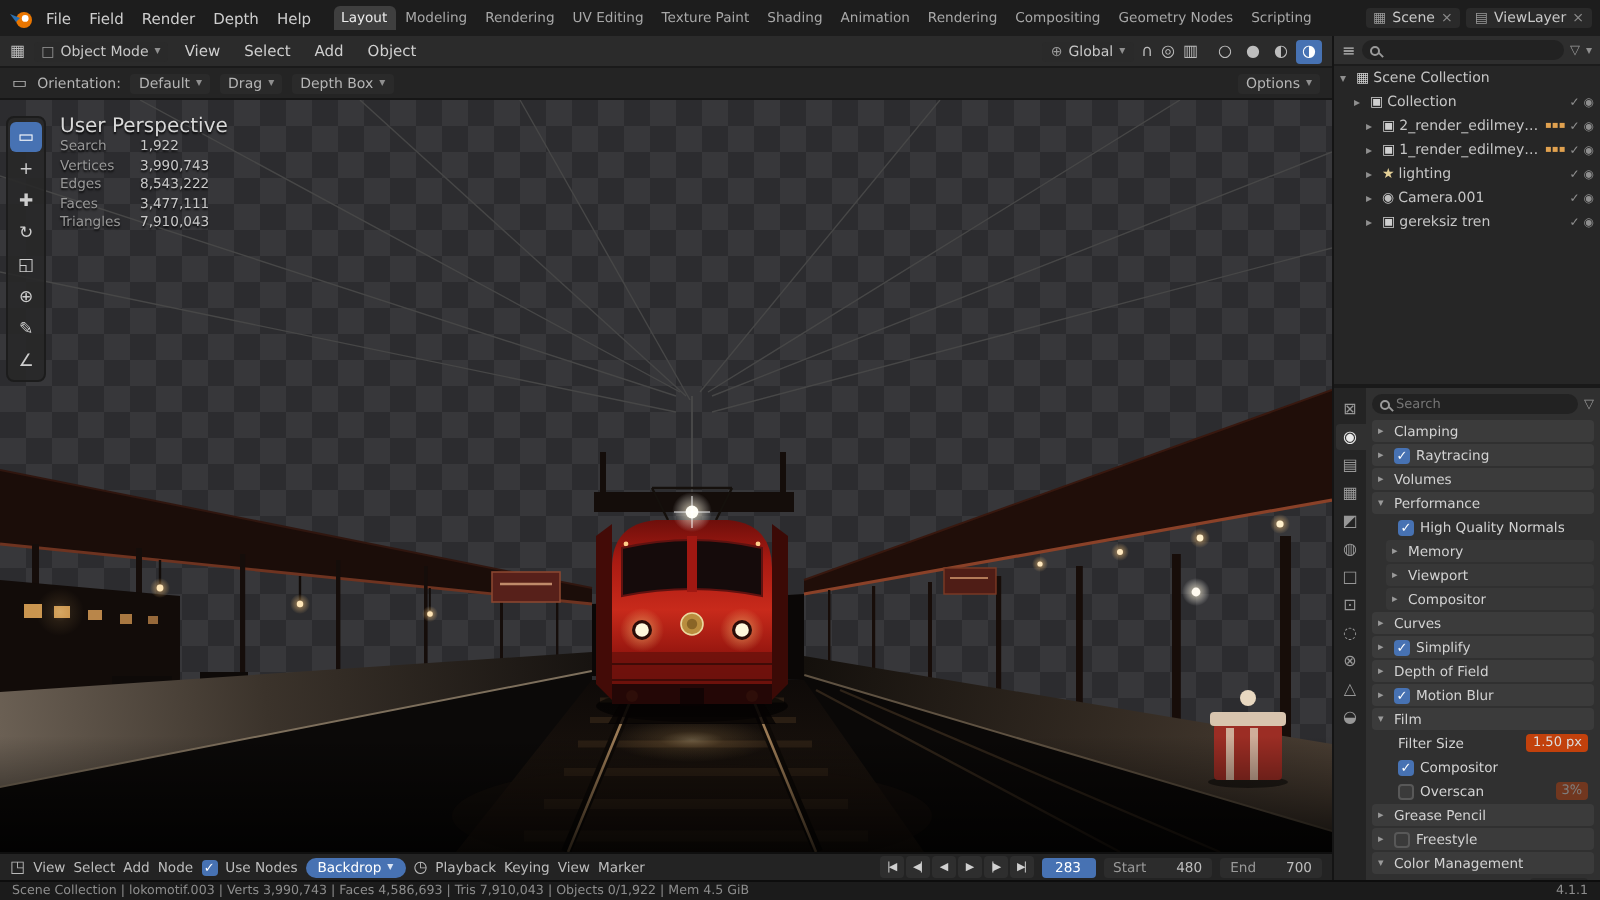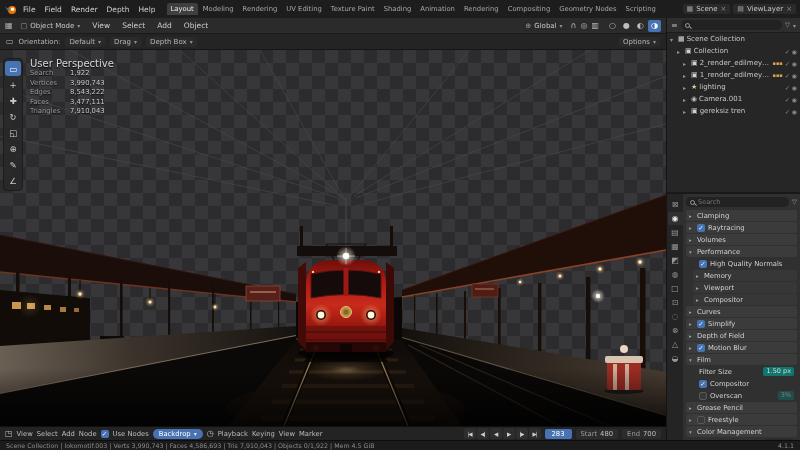--- a/index.html
+++ b/index.html
@@ -40,21 +40,21 @@
 
 .timeline{height:14px;background:#232323;border-top:1px solid #0f0f0f;display:flex;align-items:center;gap:4px;padding:0 5px;font-size:6.8px;color:#bdbdbd;flex:none}
 .tmenu{white-space:nowrap}
 .cbx{width:8px;height:8px;border-radius:2px;display:inline-flex;align-items:center;justify-content:center;font-size:6.5px;line-height:8px}
 .cbx.on{background:#4772b3;color:#fff}
 .cbx.off{background:#3a3a3a;border:1px solid #585858;color:transparent}
 .bluepill{background:#4772b3;color:#fff;border-radius:7px;padding:1px 6px;display:flex;gap:3px;font-size:6.8px}
 .transport{display:flex;gap:1px;margin-left:auto}
 .tbtn{min-width:12px;height:11px;background:#2e2e2e;border-radius:2px;display:flex;align-items:center;justify-content:center;font-size:5.5px;color:#d0d0d0;padding:0 2px;letter-spacing:-1px}
 .ffield{background:#4772b3;color:#fff;border-radius:2px;padding:1px 7px;font-size:6.8px}
-.sefield{background:#2c2c2c;border-radius:2px;padding:1px 5px;display:flex;gap:3px;font-size:6.8px}
+.sefield{background:#2c2c2c;border-radius:2px;padding:1px 5px;display:flex;gap:15px;font-size:6.8px}
 .sefield .fl{color:#9a9a9a}
 
 .rightcol{width:134px;flex:none;display:flex;flex-direction:column;background:#262626;border-left:1px solid #141414}
 .outliner{height:176px;flex:none;border-bottom:2px solid #191919;display:flex;flex-direction:column;overflow:hidden}
 .ohead{height:15px;background:#2e2e2e;display:flex;align-items:center;gap:3px;padding:0 4px;border-bottom:1px solid #1c1c1c}
 .searchbox{flex:1;height:10px;background:#222;border-radius:5px;display:flex;align-items:center;gap:3px;padding:0 4px}
 .searchbox input{flex:1;min-width:0;background:transparent;border:none;outline:none;color:#ddd;font-size:6.5px}
 .mag{width:5px;height:5px;border:1px solid #9a9a9a;border-radius:50%;position:relative;flex:none}
 .mag::after{content:"";position:absolute;width:3px;height:1px;background:#9a9a9a;transform:rotate(45deg);right:-3px;bottom:-1px}
 .orow{height:12px;display:flex;align-items:center;gap:2px;padding:0 3px;font-size:7px;color:#c6c6c6;white-space:nowrap}
@@ -70,21 +70,21 @@
 .properties{flex:1;display:flex;min-height:0}
 .ptabs{width:16px;background:#242424;display:flex;flex-direction:column;align-items:center;padding-top:4px;gap:1px;flex:none}
 .ptab{width:15px;height:13px;display:flex;align-items:center;justify-content:center;font-size:8px;color:#979797;border-radius:2px 0 0 2px}
 .ptab.active{background:#303030;color:#e8e8e8}
 .pbody{flex:1;background:#303030;padding:3px 3px 0 3px;overflow:hidden;min-width:0}
 .psearch{display:flex;align-items:center;gap:3px;margin-bottom:3px}
 .prow{height:11px;display:flex;align-items:center;gap:3px;background:#3b3b3b;margin-bottom:1px;padding:0 3px;border-radius:2px;font-size:6.8px;color:#d2d2d2;white-space:nowrap;overflow:hidden}
 .prow .caret{color:#9a9a9a;font-size:5.5px;width:5px;flex:none}
 .prow.sub{margin-left:7px;background:#373737}
 .prow.flat{background:transparent;margin-left:10px}
-.pfield{margin-left:auto;background:#0f766e;border-radius:2px;padding:0 3px;font-size:6.5px;color:#dcdcdc;height:9px;line-height:9px;flex:none}
+.pfield{margin-left:auto;background:#c2410c;border-radius:2px;padding:0 3px;font-size:6.5px;color:#dcdcdc;height:9px;line-height:9px;flex:none}
 .pfield.dim{opacity:.45}
 .pdrop{margin-left:auto;background:#282828;border-radius:2px;padding:0 3px;height:9px;line-height:9px;display:flex;align-items:center;gap:3px;font-size:6.5px;flex:none}
 .plabel{overflow:hidden;text-overflow:ellipsis}
 .filtericon{color:#9a9a9a;font-size:6.5px}
 
 .statusbar{height:10px;background:#1b1b1b;border-top:1px solid #0d0d0d;display:flex;align-items:center;justify-content:space-between;padding:0 6px;font-size:6.3px;color:#8d8d8d;flex:none;white-space:nowrap;overflow:hidden}
 </style>
 </head>
 <body>
 

